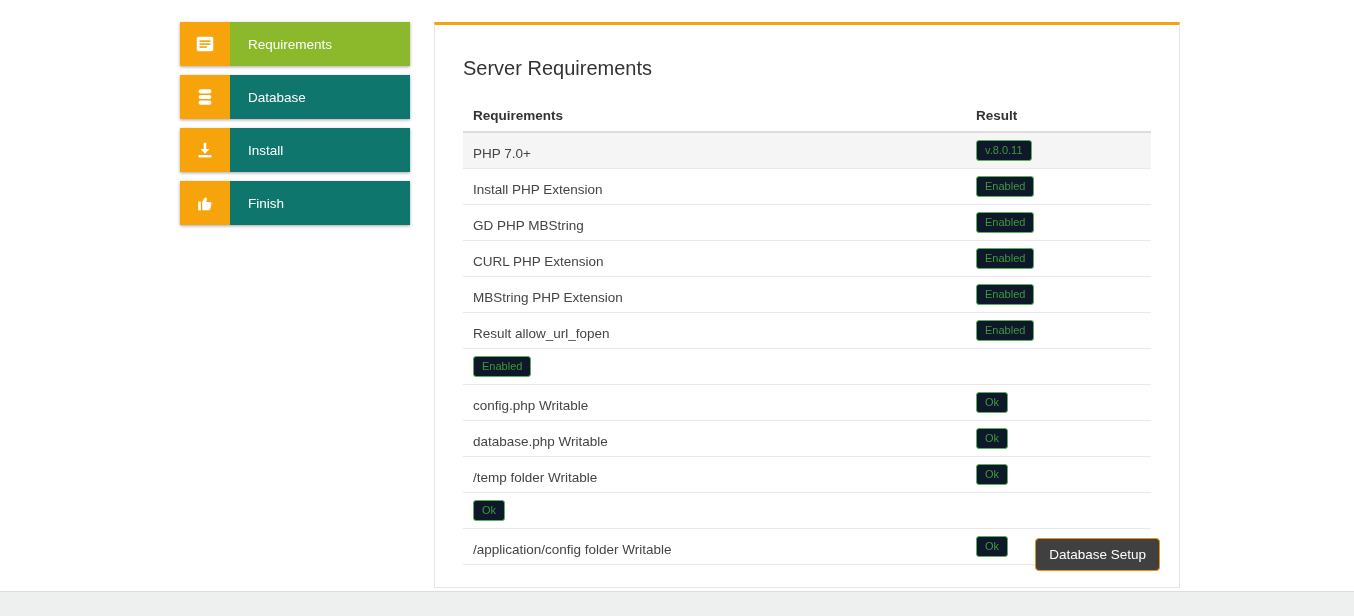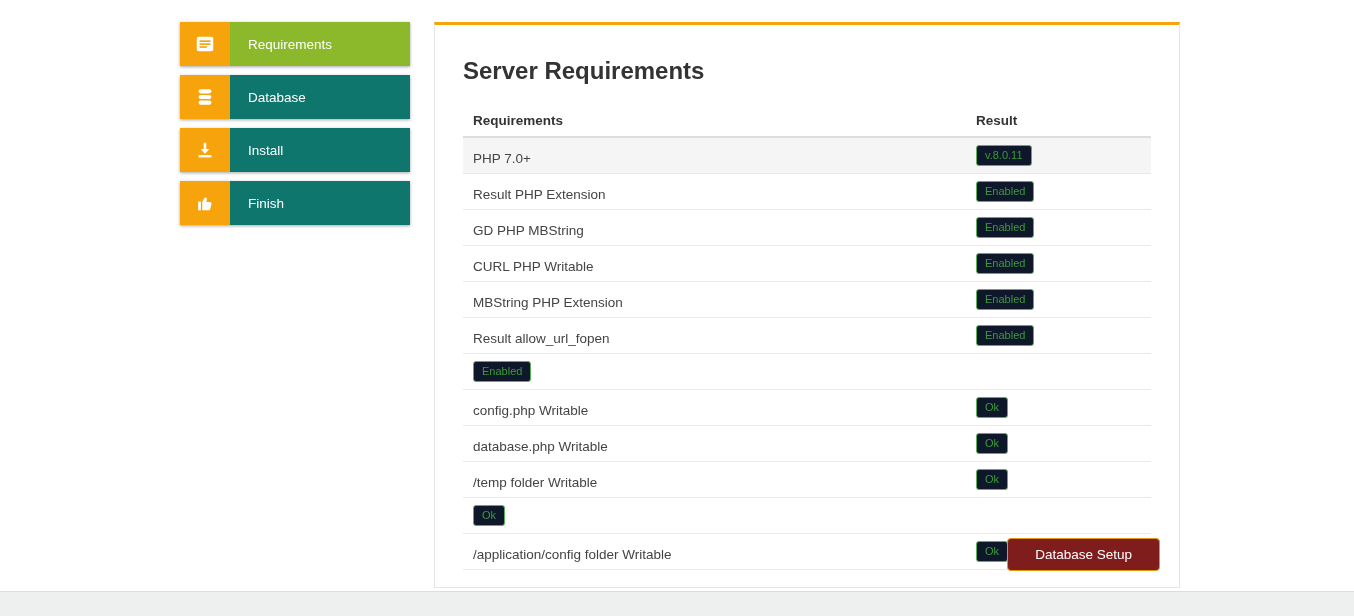--- a/index.html
+++ b/index.html
@@ -53,22 +53,22 @@
     left: 434px;
     top: 22px;
     width: 746px;
     height: 566px;
     background: #ffffff;
     border: 1px solid #e5e5e5;
     border-top: 3px solid #f7a30c;
     padding: 26px 28px;
   }
   .card-title {
-    font-size: 24px;
-    font-weight: 700;
+    font-size: 20px;
+    font-weight: 400;
     color: #333333;
     margin: 6px 0 20px 0;
   }
 
   .req-header {
     display: flex;
     align-items: center;
     padding: 8px 10px;
     font-size: 13.5px;
     font-weight: bold;
@@ -98,27 +98,27 @@
     padding: 4px 8px;
     background: #0f172a;
   }
 
   .card-footer {
     position: absolute;
     right: 19px;
     bottom: 16px;
   }
   .btn-primary {
-    background: #7f1d1d;
+    background: #404040;
     border: 1px solid #e5940f;
     border-radius: 4px;
     color: #ffffff;
     font-family: "Liberation Sans", sans-serif;
     font-size: 13.5px;
-    padding: 8px 27px;
+    padding: 8px 13px;
     cursor: pointer;
   }
 
   
   .bottom-strip {
     position: absolute;
     left: 0;
     top: 591px;
     width: 100%;
     height: 25px;
@@ -183,29 +183,29 @@
   <div class="req-header">
     <span class="col-req">Requirements</span>
     <span class="col-result">Result</span>
   </div>
 
   <div class="req-row shaded">
     <span class="col-req">PHP 7.0+</span>
     <span class="col-result"><span class="badge">v.8.0.11</span></span>
   </div>
   <div class="req-row">
-    <span class="col-req">Result PHP Extension</span>
+    <span class="col-req">Install PHP Extension</span>
     <span class="col-result"><span class="badge">Enabled</span></span>
   </div>
   <div class="req-row">
     <span class="col-req">GD PHP MBString</span>
     <span class="col-result"><span class="badge">Enabled</span></span>
   </div>
   <div class="req-row">
-    <span class="col-req">CURL PHP Writable</span>
+    <span class="col-req">CURL PHP Extension</span>
     <span class="col-result"><span class="badge">Enabled</span></span>
   </div>
   <div class="req-row">
     <span class="col-req">MBString PHP Extension</span>
     <span class="col-result"><span class="badge">Enabled</span></span>
   </div>
   <div class="req-row">
     <span class="col-req">Result allow_url_fopen</span>
     <span class="col-result"><span class="badge">Enabled</span></span>
   </div>

